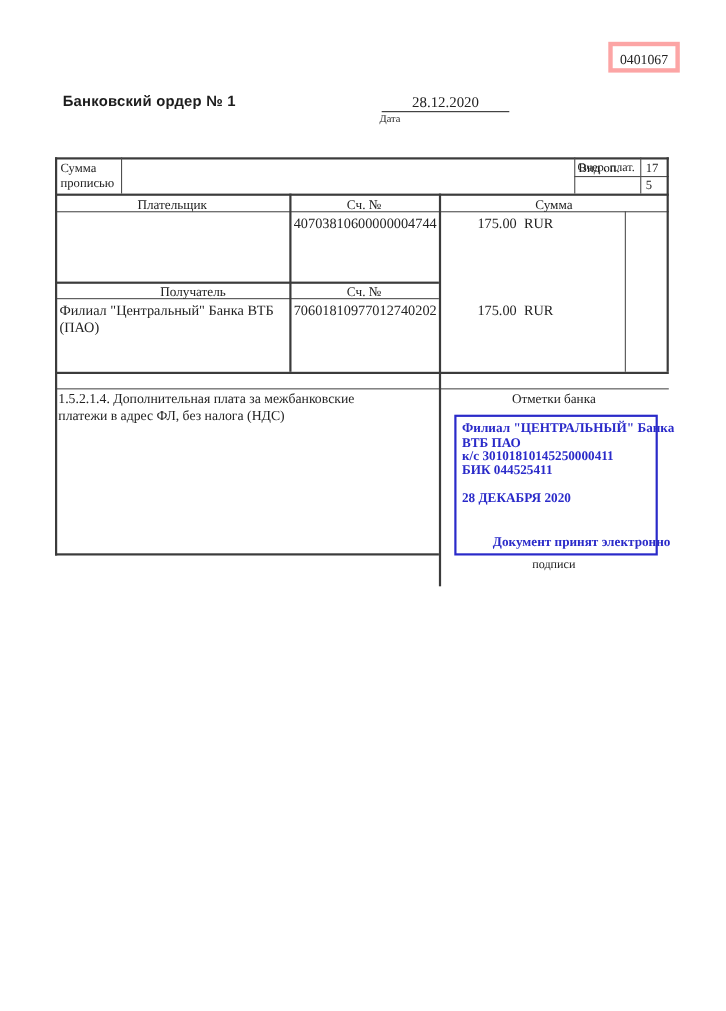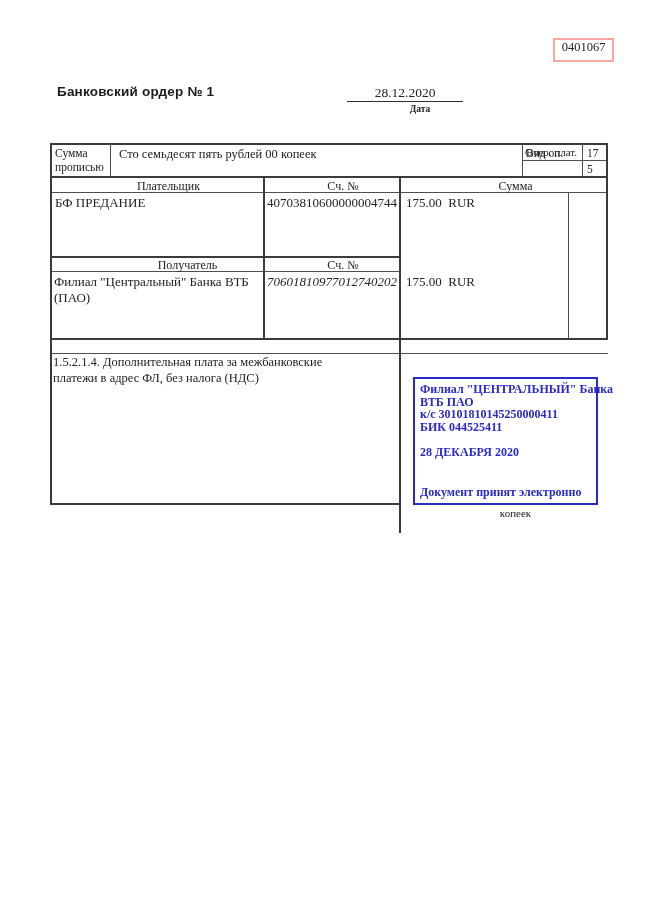--- a/index.html
+++ b/index.html
@@ -4,47 +4,47 @@
 <style>
   html,body{margin:0;padding:0;background:#e8e8e8;}
   .page{
     position:relative;width:660px;height:919px;background:#ffffff;
     font-family:"Liberation Serif","DejaVu Serif",serif;color:#222;
     overflow:hidden;margin:0 auto;
   }
   .abs{position:absolute;}
   .ln{position:absolute;background:#3b3b3b;}
   .ln.thin{background:#4f4f4f;}
-  .center{text-align:center;padding-left:12px;}
-  .pre{white-space:pre;}
+  .center{text-align:center;}
+  .pre{white-space:pre;margin-left:28px;}
   .form-code-box{
     position:absolute;left:553px;top:38px;width:57px;height:20px;
-    border:2px solid #fca5a5;display:flex;align-items:flex-start;justify-content:center;
+    border:4px solid #fca5a5;display:flex;align-items:flex-end;justify-content:center;
     font-size:12.5px;
   }
   .doc-title{
     position:absolute;left:57px;top:84px;
     font-family:"Liberation Sans","DejaVu Sans",sans-serif;
     font-weight:bold;font-size:13.5px;color:#1c1c1c;letter-spacing:.2px;text-align:center;
   }
   .date-value{position:absolute;left:345px;top:85px;width:120px;text-align:center;font-size:13.5px;}
   .date-underline{position:absolute;left:347px;top:101px;width:116px;height:1px;background:#2f2f2f;}
-  .date-label{position:absolute;left:360px;top:104px;width:120px;text-align:center;font-size:9.5px;font-weight:bold;}
+  .date-label{position:absolute;left:345px;top:104px;width:120px;font-size:9.5px;}
   .t11{font-size:11.5px;line-height:14px;}
   .t12{font-size:12px;line-height:14px;}
   .t13{font-size:13px;line-height:15.5px;}
   .stamp{
     position:absolute;left:413px;top:377px;width:172px;height:116px;
     border:2px solid #2a2ac9;color:#2a2ac9;font-weight:bold;
     font-size:12px;line-height:12.6px;padding:4px 4px 4px 5px;
     display:flex;flex-direction:column;
   }
   .stamp div{white-space:pre;}
   .stamp .stamp-date{margin-top:13px;}
-  .stamp .stamp-footer{margin-top:auto;}
+  .stamp .stamp-footer{margin-top:auto;margin-left:28px;}
 </style>
 </head>
 <body>
 
 <div class="page">
 
   <div class="form-code-box">
     <span>0401067</span>
   </div>
 
@@ -69,48 +69,47 @@
   <div class="ln" style="left:399px;top:176px;width:2px;height:357px;"></div>
   <div class="ln thin" style="left:522px;top:143px;width:1px;height:33px;"></div>
   <div class="ln thin" style="left:582px;top:143px;width:1px;height:33px;"></div>
   <div class="ln thin" style="left:568px;top:192px;width:1px;height:146px;"></div>
   <div class="ln" style="left:606px;top:143px;width:2px;height:195px;"></div>
 
   <div class="abs t11" style="left:55px;top:146px;">
     <div>Сумма</div>
     <div>прописью</div>
   </div>
-  <div class="abs" style="left:119px;top:147px;font-size:12.5px;">Сто семьдесят пять рублей 00 копеек</div>
   <div class="abs t11" style="left:526px;top:146px;">Вид оп.</div>
   <div class="abs t11" style="left:587px;top:146px;">17</div>
   <div class="abs" style="left:525px;top:146px;font-size:11px;line-height:13px;">Очер. плат.</div>
   <div class="abs t11" style="left:587px;top:162px;">5</div>
 
   <div class="abs t12 center" style="left:50px;top:179px;width:213px;">Плательщик</div>
   <div class="abs t12 center" style="left:263px;top:179px;width:136px;">Сч. №</div>
   <div class="abs t12 center" style="left:399px;top:179px;width:209px;">Сумма</div>
 
-  <div class="abs t13" style="left:55px;top:195px;width:200px;">БФ ПРЕДАНИЕ</div>
   <div class="abs t13" style="left:267px;top:195px;">40703810600000004744</div>
   <div class="abs t13 pre" style="left:406px;top:195px;">175.00  RUR</div>
 
   <div class="abs t12 center" style="left:50px;top:258px;width:251px;">Получатель</div>
   <div class="abs t12 center" style="left:263px;top:258px;width:136px;">Сч. №</div>
 
   <div class="abs t13" style="left:54px;top:274px;width:202px;">Филиал "Центральный" Банка ВТБ (ПАО)</div>
-  <div class="abs t13" style="left:267px;top:274px;font-style:italic;">70601810977012740202</div>
+  <div class="abs t13" style="left:267px;top:274px;">70601810977012740202</div>
   <div class="abs t13 pre" style="left:406px;top:274px;">175.00  RUR</div>
 
   <div class="abs" style="left:53px;top:355px;width:278px;font-size:12.5px;line-height:15.5px;">1.5.2.1.4. Дополнительная плата за межбанковские платежи в адрес ФЛ, без налога (НДС)</div>
 
+  <div class="abs t12 center" style="left:399px;top:355px;width:209px;">Отметки банка</div>
 
   <div class="stamp">
     <div>Филиал "ЦЕНТРАЛЬНЫЙ" Банка</div>
     <div>ВТБ ПАО</div>
     <div>к/с 30101810145250000411</div>
     <div>БИК 044525411</div>
     <div class="stamp-date">28 ДЕКАБРЯ 2020</div>
     <div class="stamp-footer">Документ принят электронно</div>
   </div>
 
-  <div class="abs center" style="left:399px;top:507px;width:209px;font-size:11px;">копеек</div>
+  <div class="abs center" style="left:399px;top:507px;width:209px;font-size:11px;">подписи</div>
 
 </div>
 
 </body></html>

